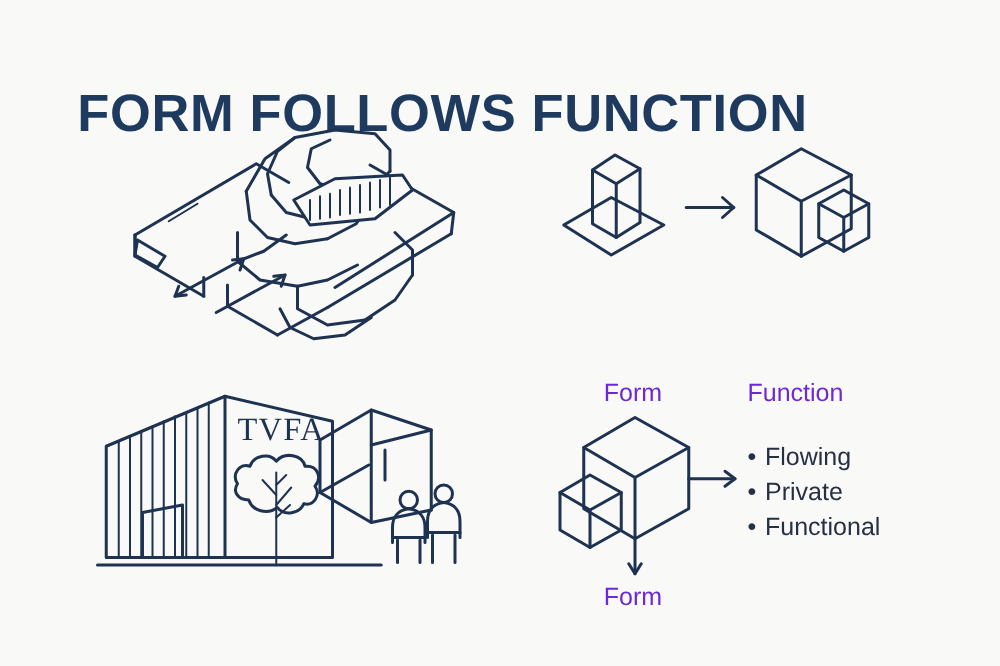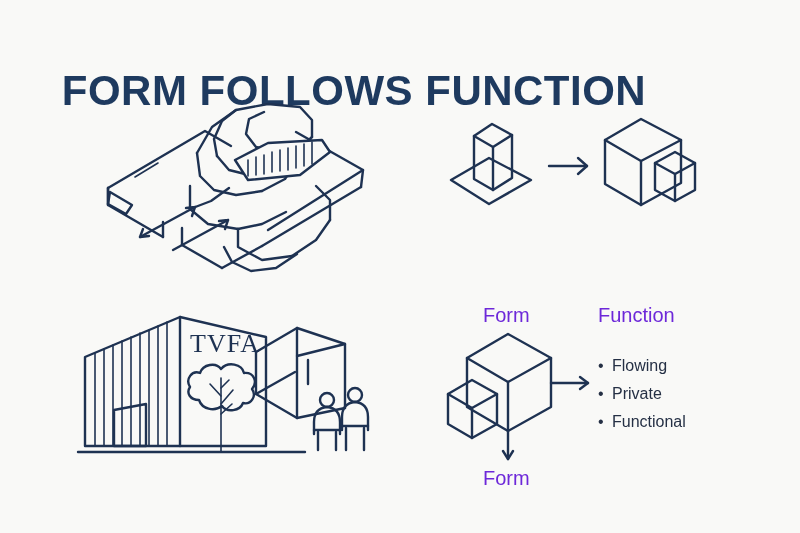--- a/index.html
+++ b/index.html
@@ -43,21 +43,21 @@
   #label-form-bottom{ left: 483px; top: 466px; }
   #bullets {
     position: absolute;
     left: 598px;
     top: 352px;
     margin: 0;
     padding: 0;
     list-style: none;
   }
   #bullets li {
-    font-size: 16px;
+    font-size: 20px;
     line-height: 28px;
     color: #253045;
     white-space: nowrap;
   }
   #bullets li .dot {
     display: inline-block;
     width: 14px;
     color: #253045;
   }
   svg { position: absolute; left: 0; top: 0; }

